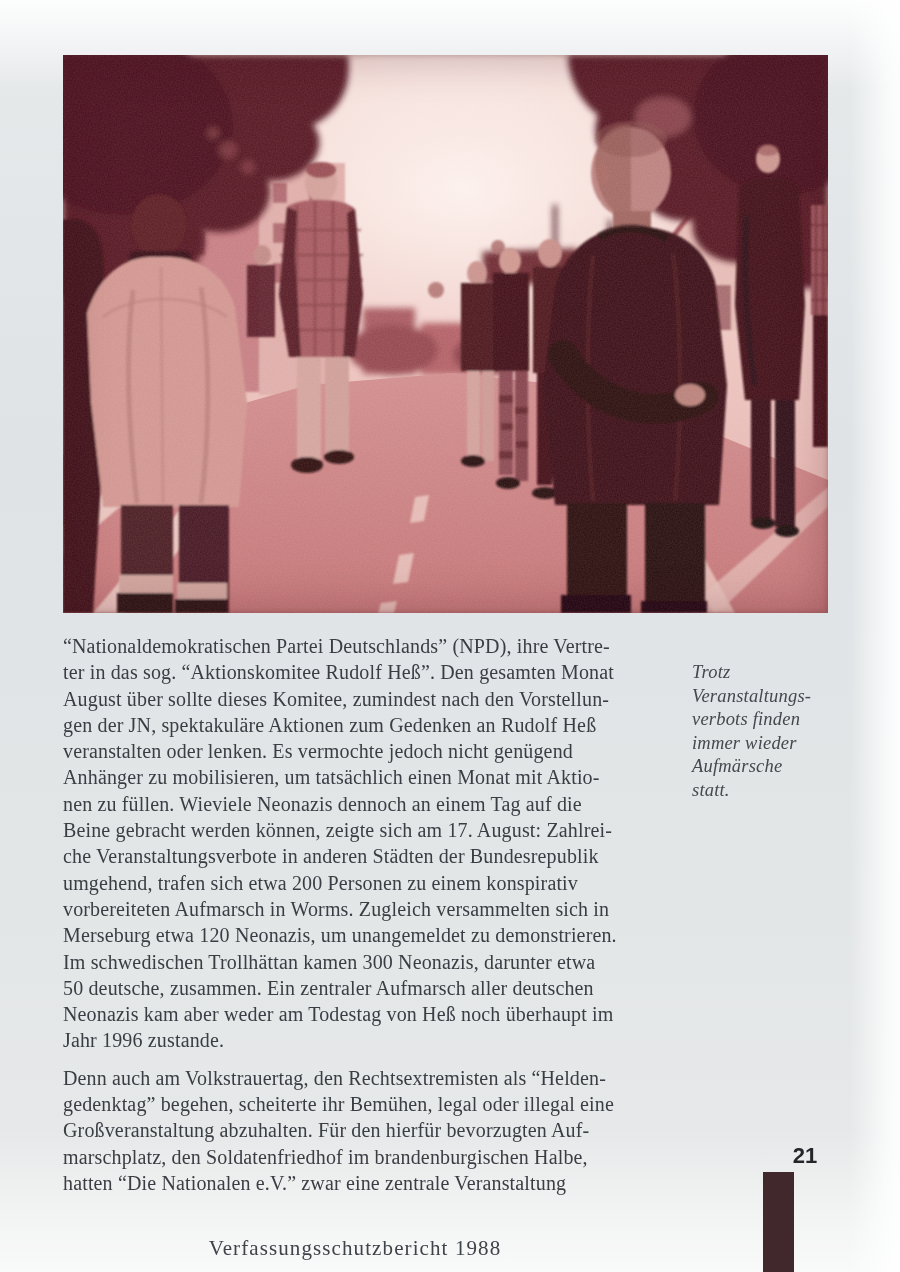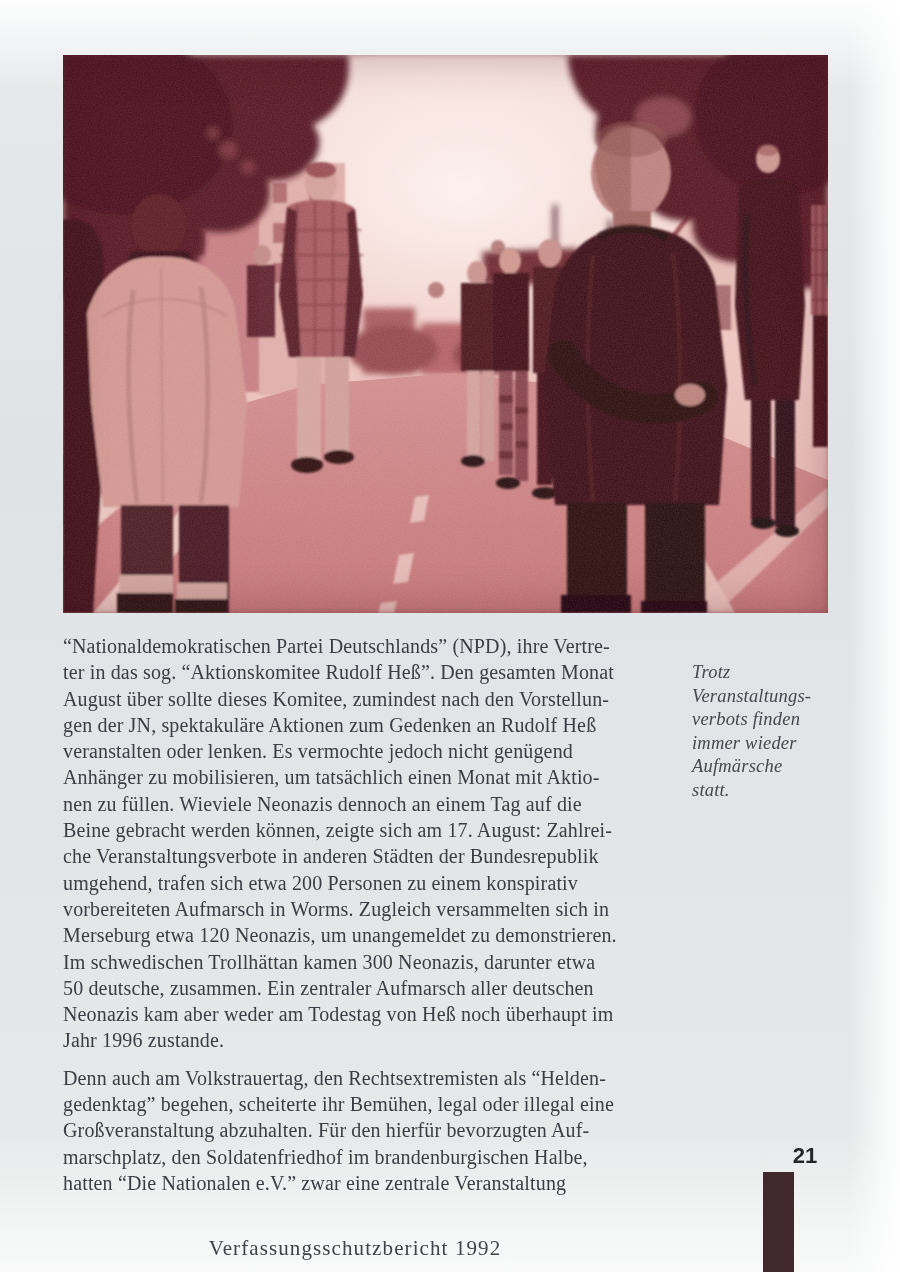--- a/index.html
+++ b/index.html
@@ -299,13 +299,13 @@
 <div class="margin-note">Trotz
 Veranstaltungs-
 verbots finden
 immer wieder
 Aufmärsche
 statt.</div>
 
 <div class="pageno">21</div>
 <div class="pagebar"></div>
 
-<div class="footer">Verfassungsschutzbericht 1992</div>
+<div class="footer">Verfassungsschutzbericht 1988</div>
 
 </body></html>

